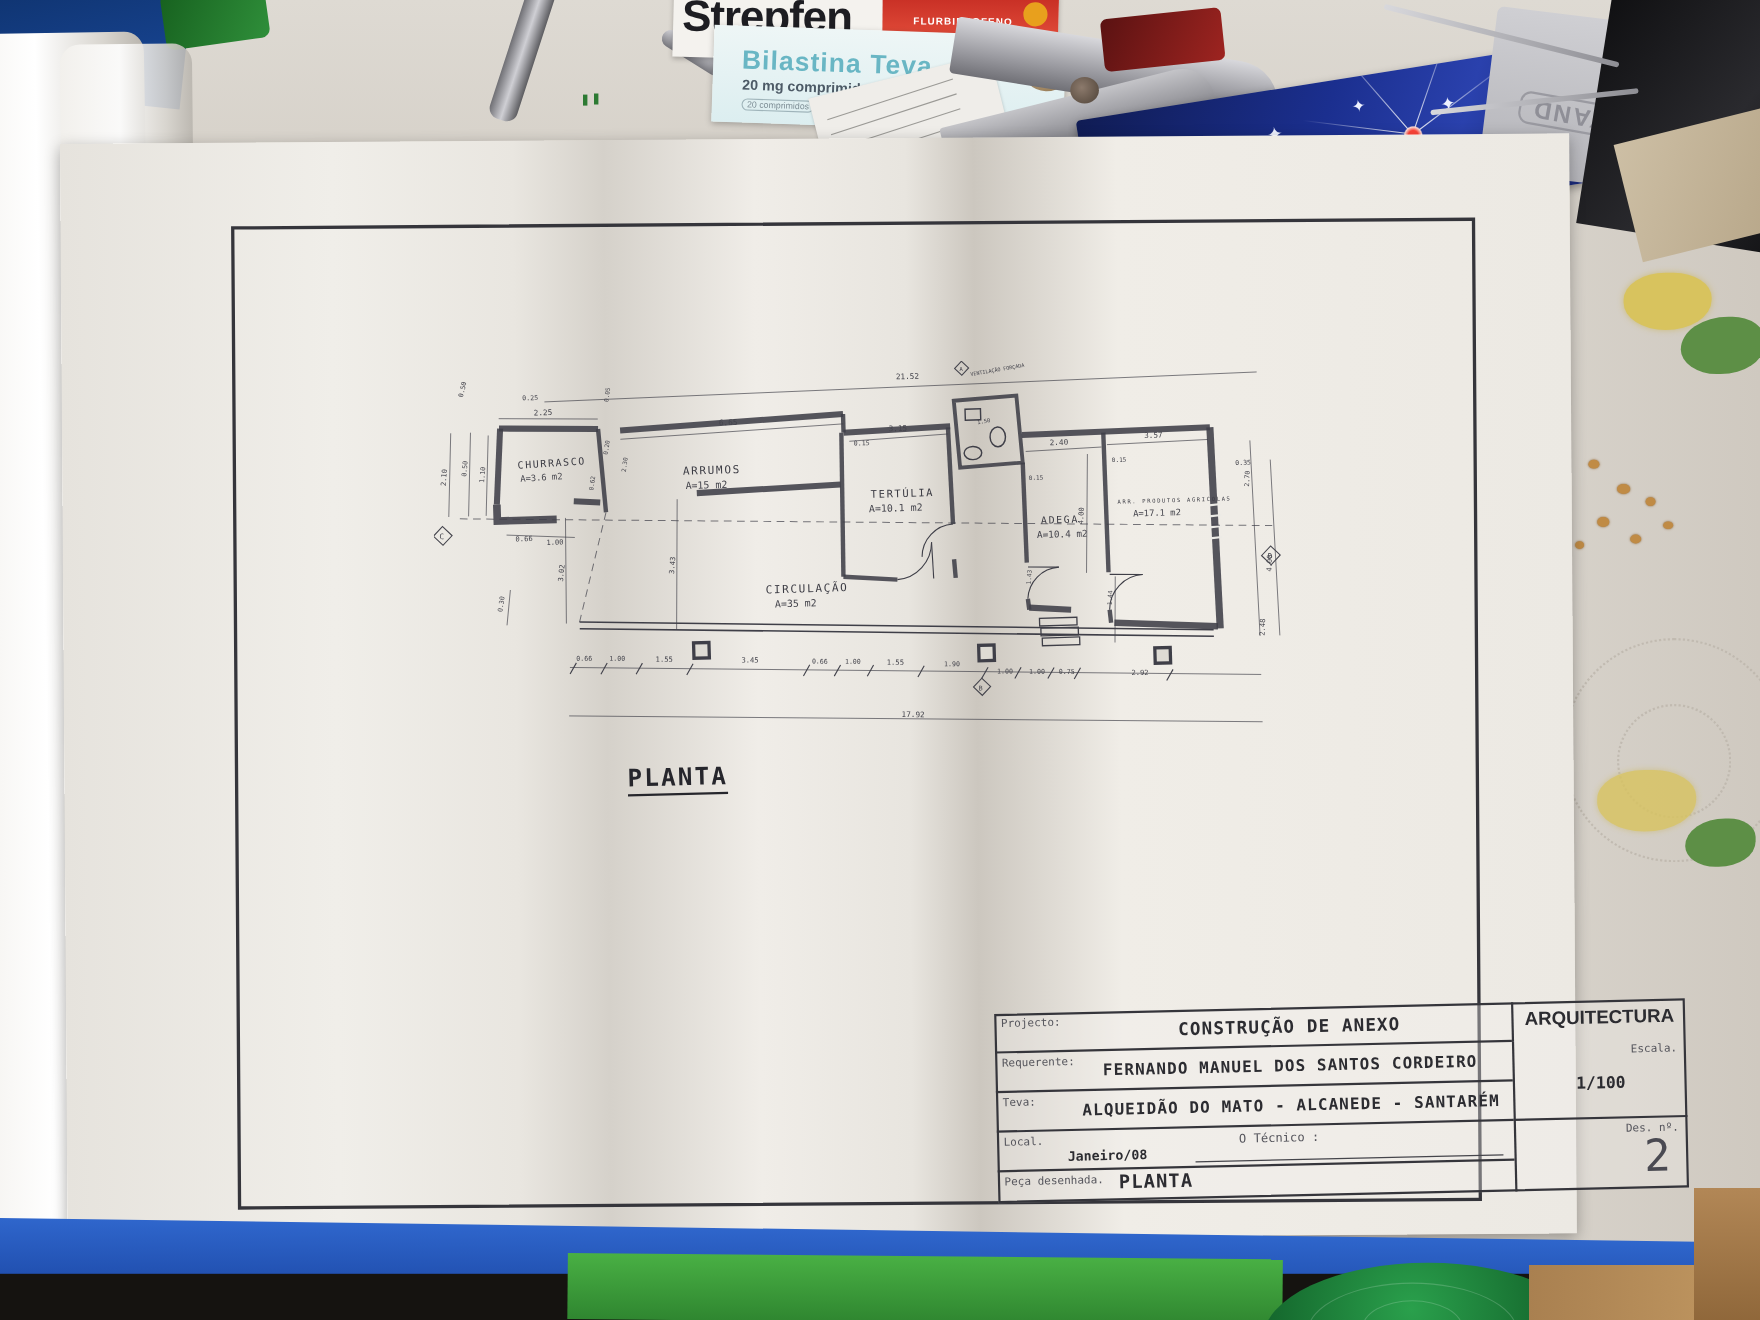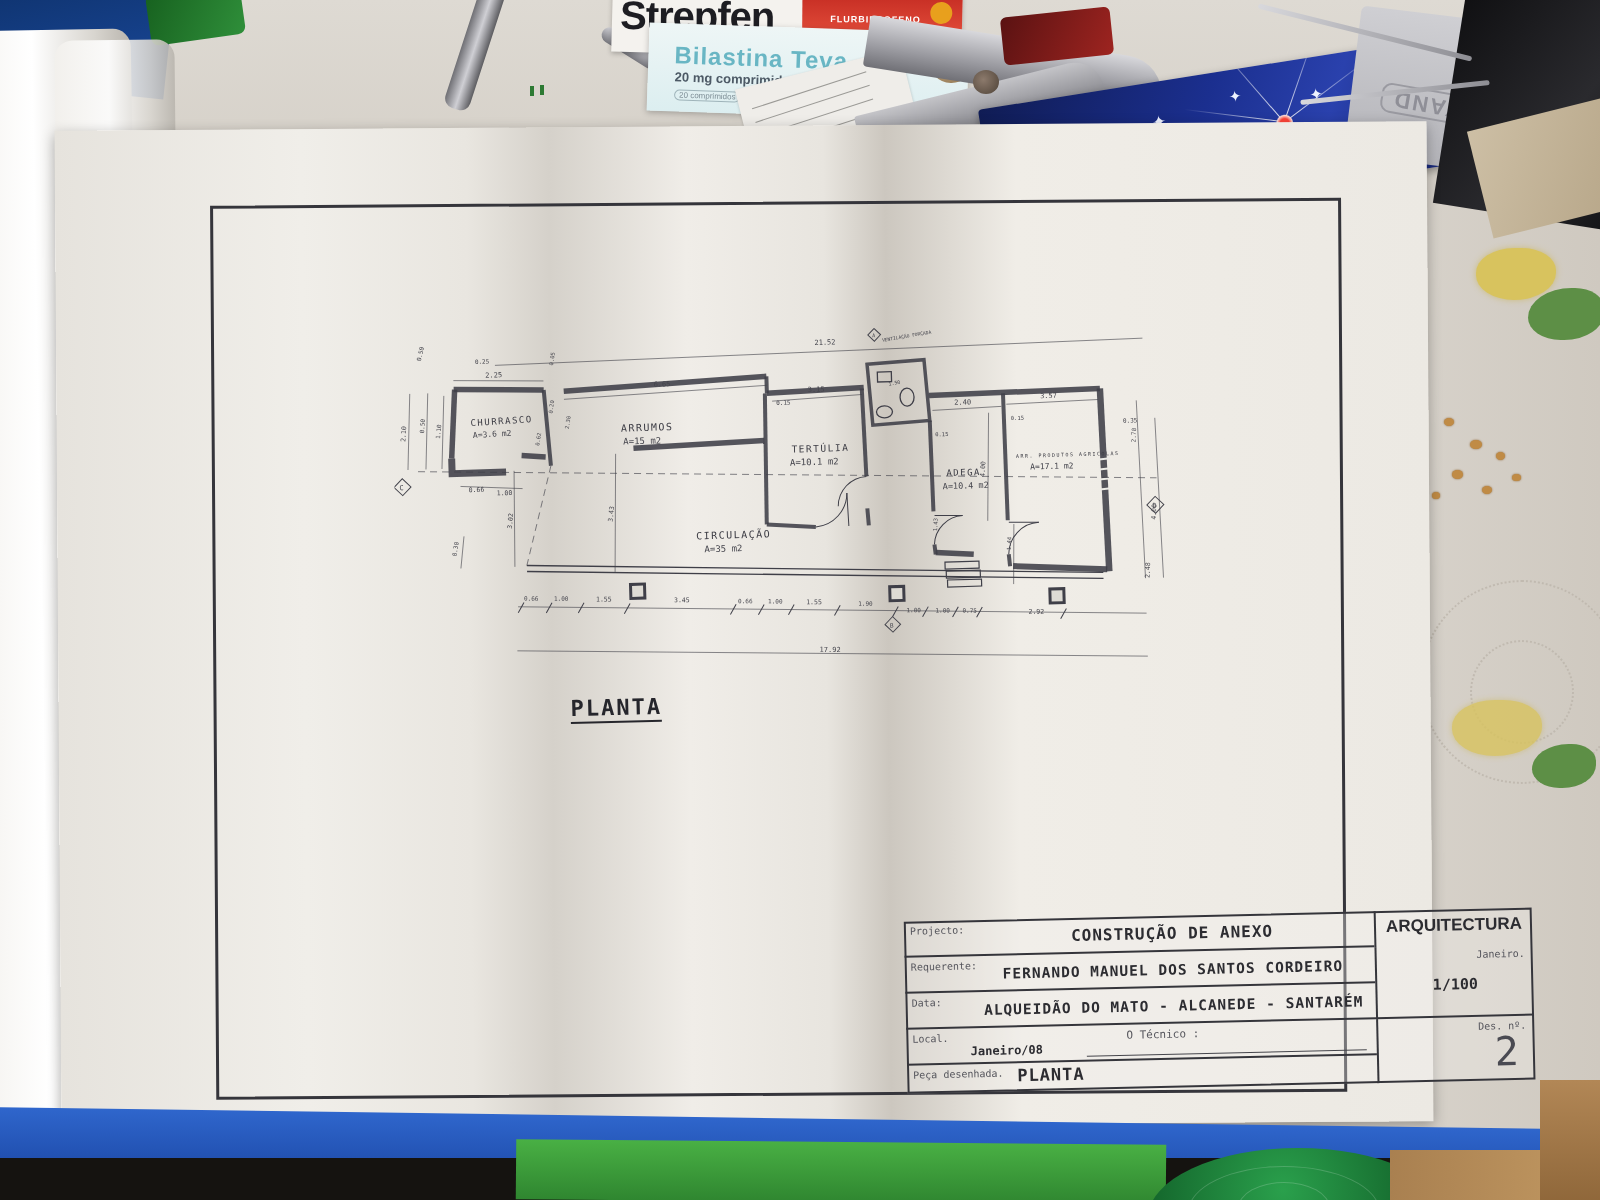--- a/index.html
+++ b/index.html
@@ -404,39 +404,39 @@
 
       <div class="tb-row" style="top:0;height:36px;">
         <span class="tb-lbl">Projecto:</span>
         <span class="tb-val" style="top:8px;">CONSTRUÇÃO DE ANEXO</span>
       </div>
       <div class="tb-row" style="top:36px;height:36px;">
         <span class="tb-lbl">Requerente:</span>
         <span class="tb-val" style="top:10px;font-size:14.5px;">FERNANDO MANUEL DOS SANTOS CORDEIRO</span>
       </div>
       <div class="tb-row" style="top:72px;height:36px;">
-        <span class="tb-lbl">Data:</span>
+        <span class="tb-lbl">Teva:</span>
         <span class="tb-val" style="top:10px;font-size:14.5px;">ALQUEIDÃO DO MATO - ALCANEDE - SANTARÉM</span>
       </div>
       <div class="tb-row" style="top:108px;height:36px;">
         <span class="tb-lbl">Local.</span>
         <span style="position:absolute;left:64px;top:16px;font-size:12px;font-weight:bold;">Janeiro/08</span>
         <span style="position:absolute;left:220px;top:4px;font-size:11px;color:#55555c;">O Técnico :</span>
         <span style="position:absolute;left:180px;right:10px;top:30px;border-top:1.5px solid #45454b;"></span>
       </div>
       <div class="tb-row" style="top:144px;height:28px;border-bottom:none;">
         <span class="tb-lbl">Peça desenhada.</span>
         <span style="position:absolute;left:110px;top:2px;font-size:17px;font-weight:bold;letter-spacing:1px;">PLANTA</span>
       </div>
 
       <div class="tb-right" style="top:0;height:36px;">
         <span style="position:absolute;left:0;right:0;top:6px;text-align:center;font-size:17px;font-weight:bold;font-family:'Liberation Sans',sans-serif;">ARQUITECTURA</span>
       </div>
       <div class="tb-right" style="top:36px;height:72px;border-bottom:2px solid #35353b;box-sizing:border-box;">
-        <span style="position:absolute;right:8px;top:4px;font-size:10px;color:#55555c;">Janeiro.</span>
+        <span style="position:absolute;right:8px;top:4px;font-size:10px;color:#55555c;">Escala.</span>
         <span style="position:absolute;left:0;right:0;top:30px;text-align:center;font-size:15px;font-weight:bold;">1/100</span>
       </div>
       <div class="tb-right" style="top:108px;height:64px;">
         <span style="position:absolute;right:8px;top:4px;font-size:10px;color:#55555c;">Des. nº.</span>
         <span style="position:absolute;right:16px;top:12px;font-size:40px;color:#4a4a52;font-weight:300;">2</span>
       </div>
     </div>
   </div>
 
   <div class="abs bluefolder"></div>

